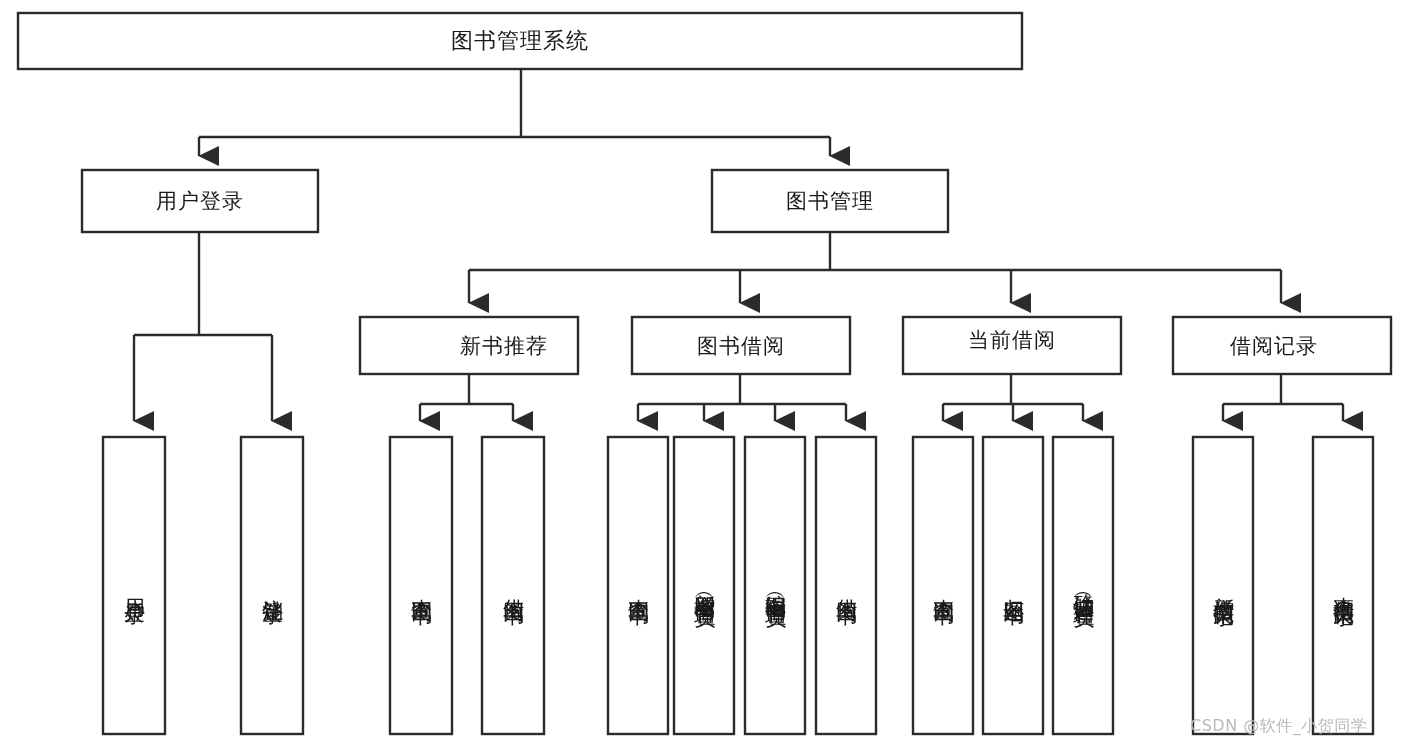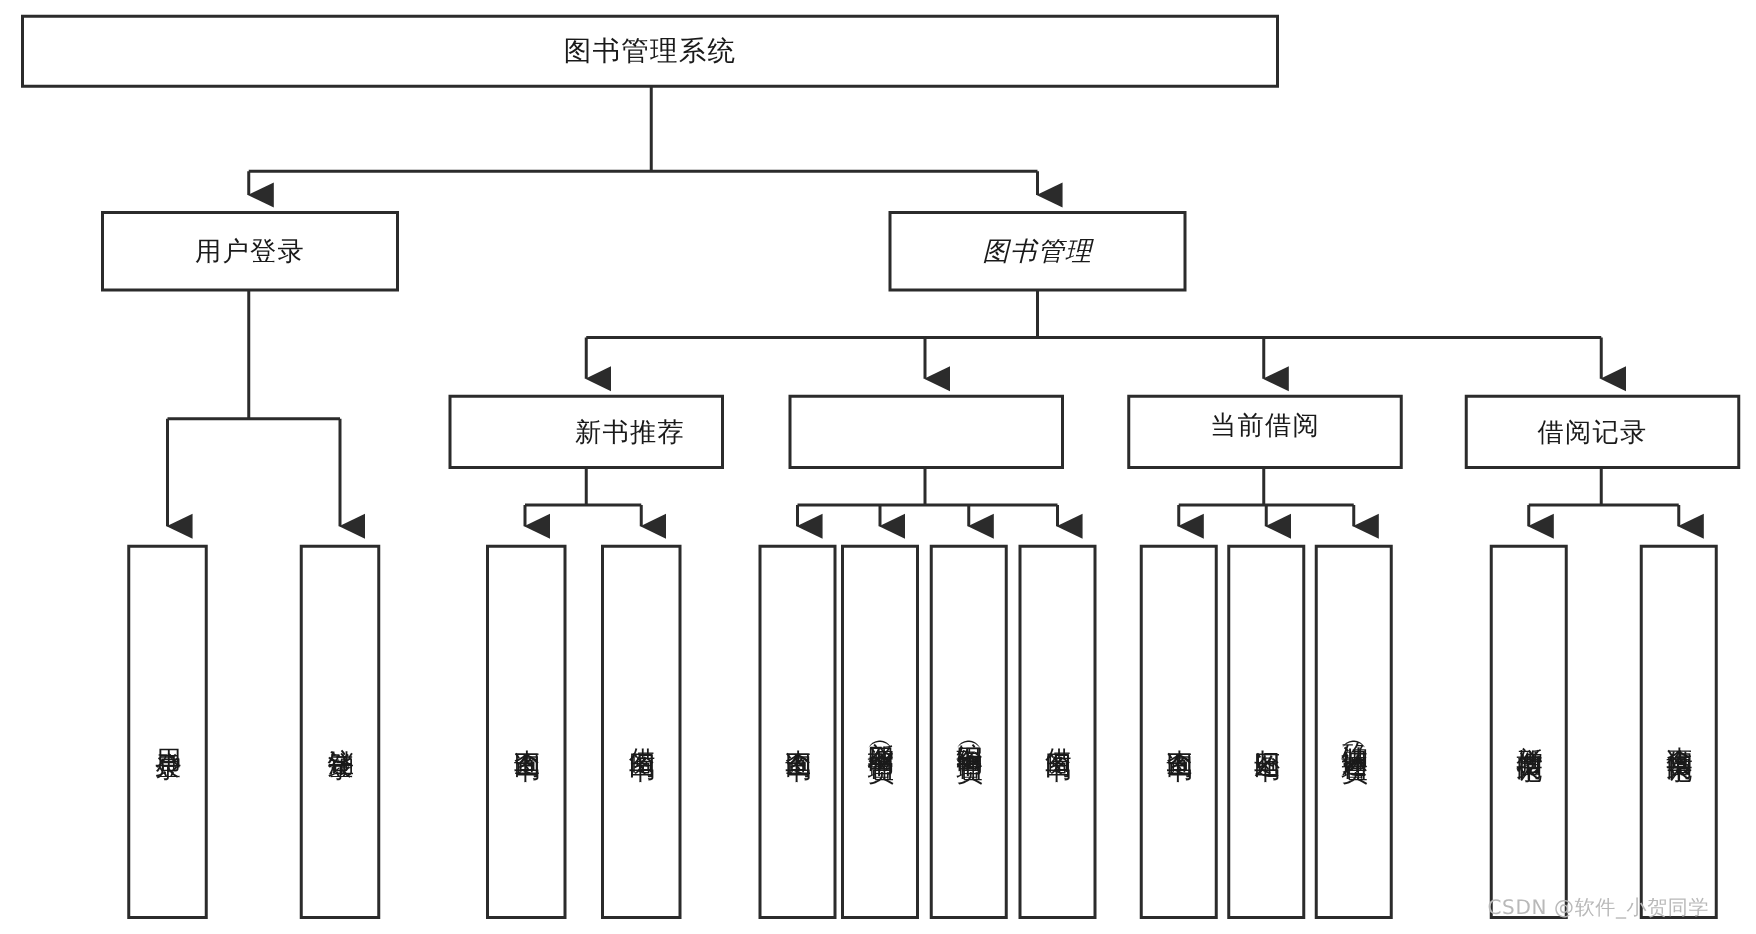--- a/index.html
+++ b/index.html
@@ -160,23 +160,24 @@
     <rect class="node-box" x="983" y="437" width="60" height="297"></rect>
     <rect class="node-box" x="1053" y="437" width="60" height="297"></rect>
 
     <rect class="node-box" x="1193" y="437" width="60" height="297"></rect>
     <rect class="node-box" x="1313" y="437" width="60" height="297"></rect>
   </svg>
 
   <div class="h-label root" style="left:18px; top:13px; width:1004px; height:56px;">图书管理系统</div>
 
   <div class="h-label" style="left:82px; top:170px; width:236px; height:62px;">用户登录</div>
-  <div class="h-label" style="left:712px; top:170px; width:236px; height:62px;font-style:italic;">图书管理</div>
+  <div class="h-label" style="left:712px; top:170px; width:236px; height:62px;">图书管理</div>
 
   <div class="h-label" style="left:360px; top:317px; width:218px; height:57px;margin-left:35px;">新书推荐</div>
+  <div class="h-label" style="left:632px; top:317px; width:218px; height:57px;">图书借阅</div>
   <div class="h-label" style="left:903px; top:317px; width:218px; height:45px;border-radius:22px;">当前借阅</div>
   <div class="h-label" style="left:1173px; top:317px; width:202px; height:57px;">借阅记录</div>
 
   <div class="v-label" style="left:103px; top:437px; width:62px; height:297px;">用户登录</div>
   <div class="v-label" style="left:241px; top:437px; width:62px; height:297px;">注销登录</div>
 
   <div class="v-label" style="left:390px; top:437px; width:62px; height:297px;">查询图书</div>
   <div class="v-label" style="left:482px; top:437px; width:62px; height:297px;">借阅图书</div>
 
   <div class="v-label" style="left:608px; top:437px; width:60px; height:297px;">查询图书</div>

